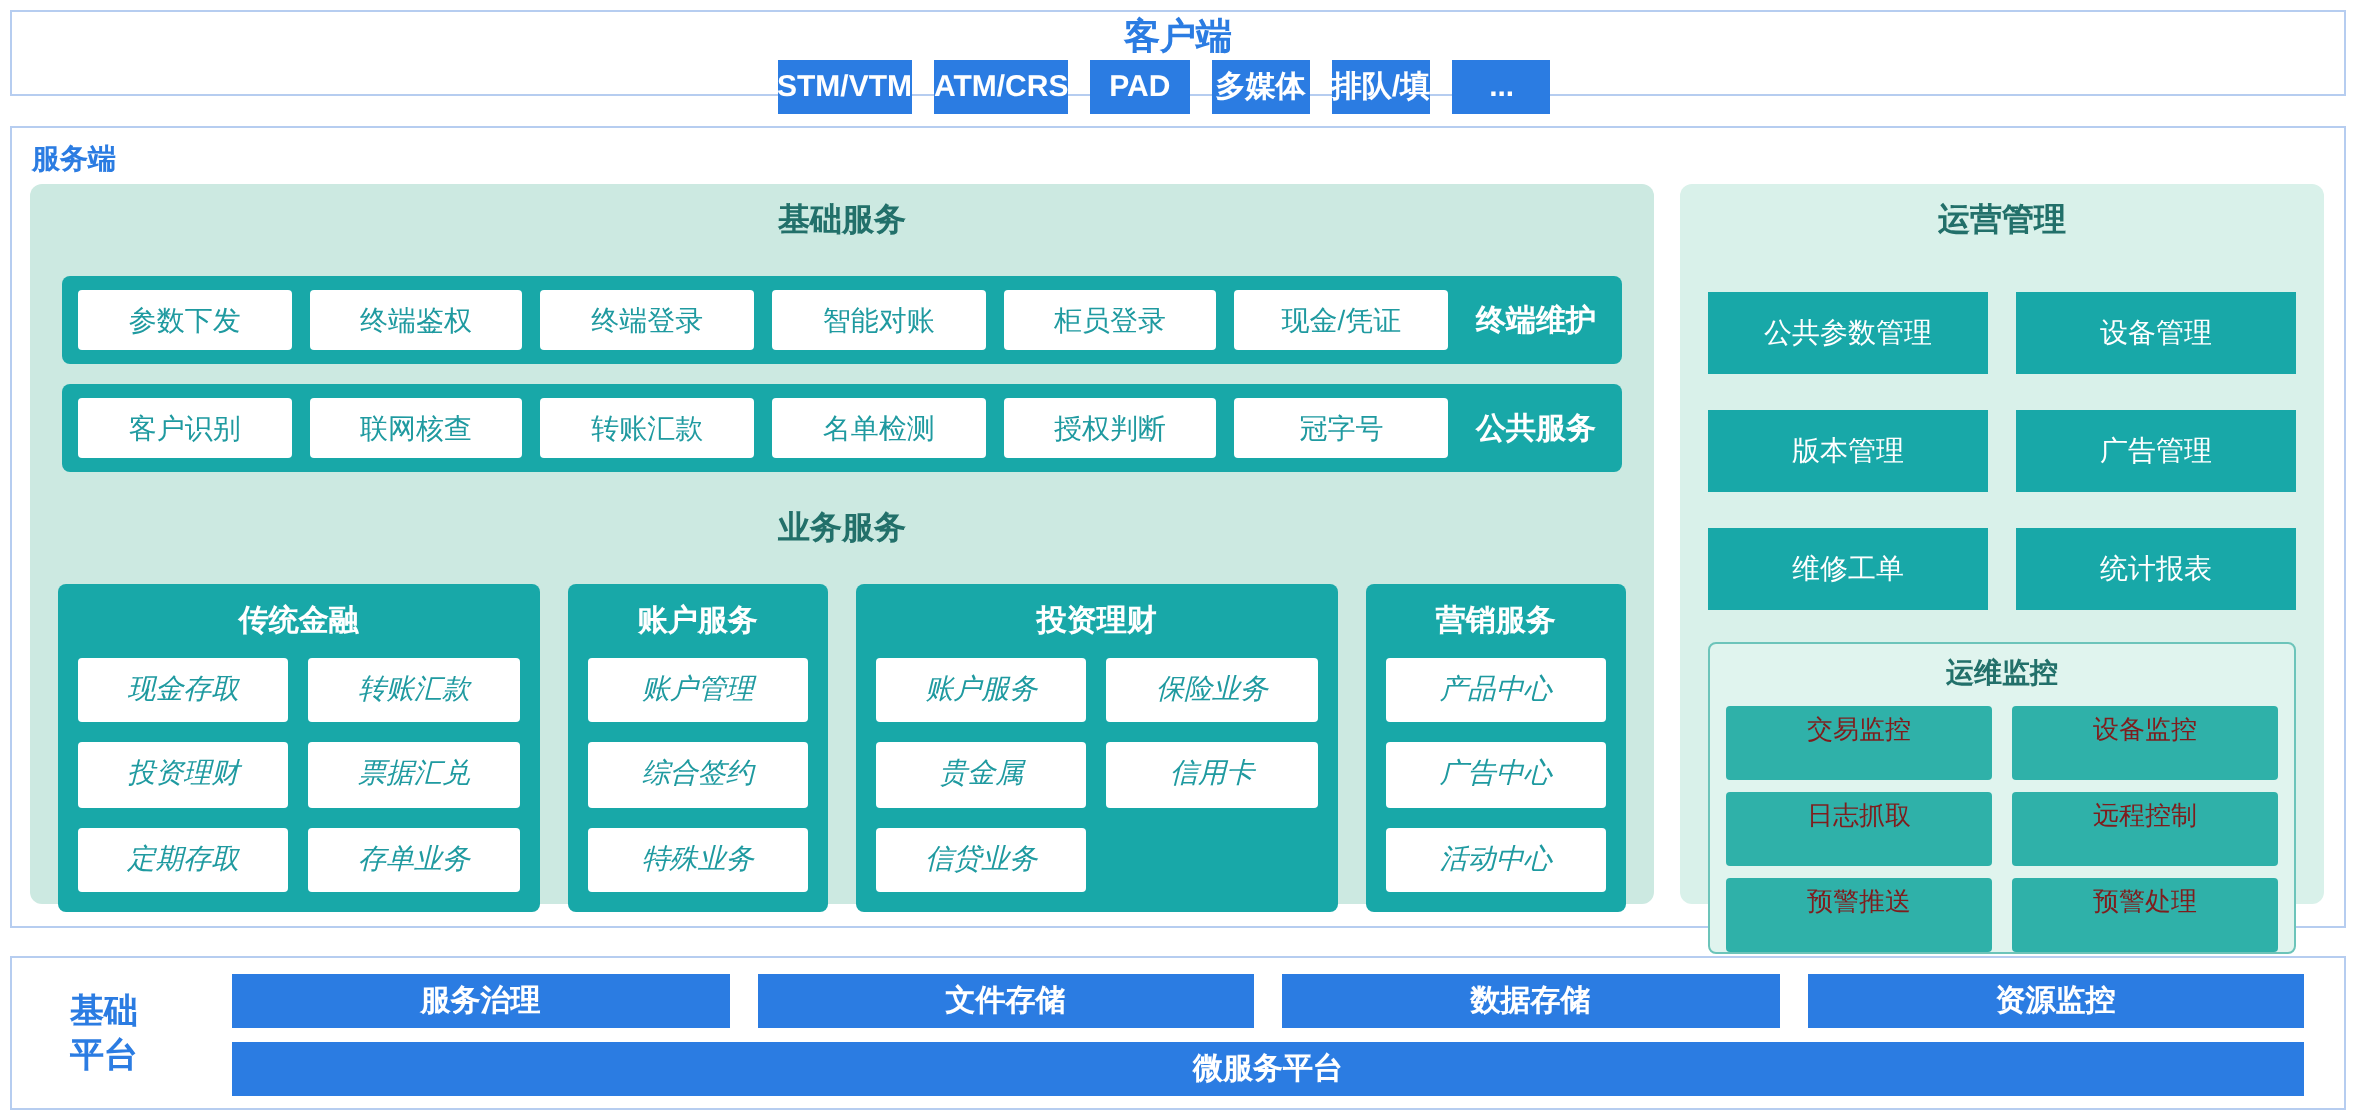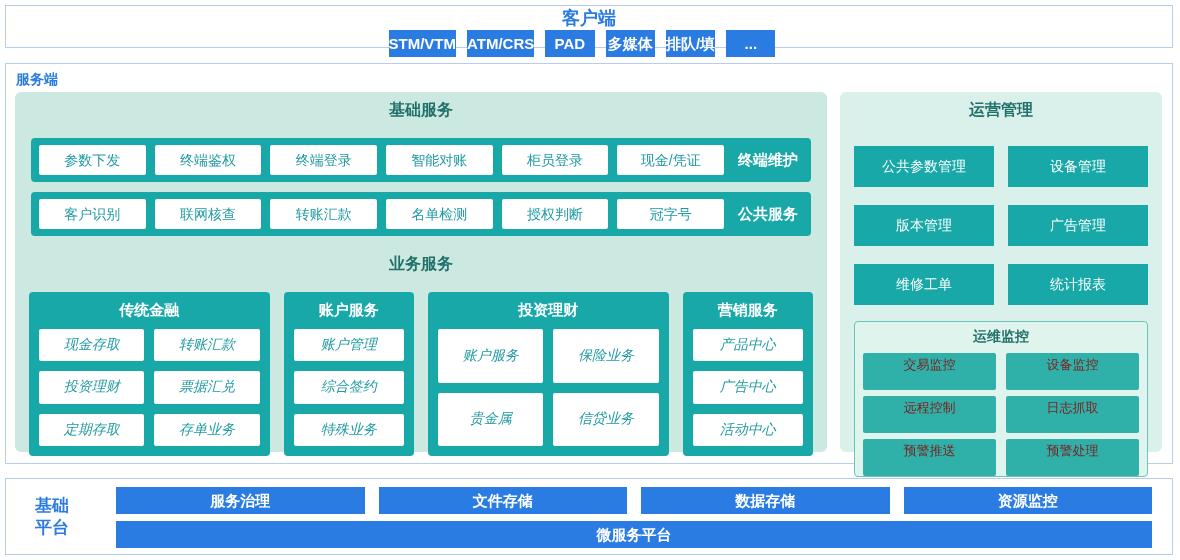--- a/index.html
+++ b/index.html
@@ -121,20 +121,21 @@
             <div class="cell gcell">综合签约</div>
             <div class="cell gcell">特殊业务</div>
           </div>
         </div>
         <div class="group" style="flex: 2 1 0px;">
           <div class="group-title">投资理财</div>
           <div class="group-grid" style="grid-template-columns: repeat(2, 1fr);">
             <div class="cell gcell">账户服务</div>
             <div class="cell gcell">保险业务</div>
             <div class="cell gcell">贵金属</div>
+            <div class="cell gcell">信用卡</div>
             <div class="cell gcell">信贷业务</div>
           </div>
         </div>
         <div class="group" style="flex: 1 1 0px;">
           <div class="group-title">营销服务</div>
           <div class="group-grid" style="grid-template-columns: repeat(1, 1fr);">
             <div class="cell gcell">产品中心</div>
             <div class="cell gcell">广告中心</div>
             <div class="cell gcell">活动中心</div>
           </div>
@@ -150,22 +151,22 @@
         <div class="ops-btn">版本管理</div>
         <div class="ops-btn">广告管理</div>
         <div class="ops-btn">维修工单</div>
         <div class="ops-btn">统计报表</div>
       </div>
     <div class="monitor-box">
       <div class="monitor-title">运维监控</div>
       <div class="monitor-grid">
           <div class="mon-btn">交易监控</div>
           <div class="mon-btn">设备监控</div>
+          <div class="mon-btn">日志抓取</div>
           <div class="mon-btn">远程控制</div>
-          <div class="mon-btn">日志抓取</div>
           <div class="mon-btn">预警推送</div>
           <div class="mon-btn">预警处理</div>
         </div>
     </div>
   </div>
 </div>
 
 <div class="layer platform-layer">
   <div class="platform-label">基础平台</div>
   <div class="platform-content">

